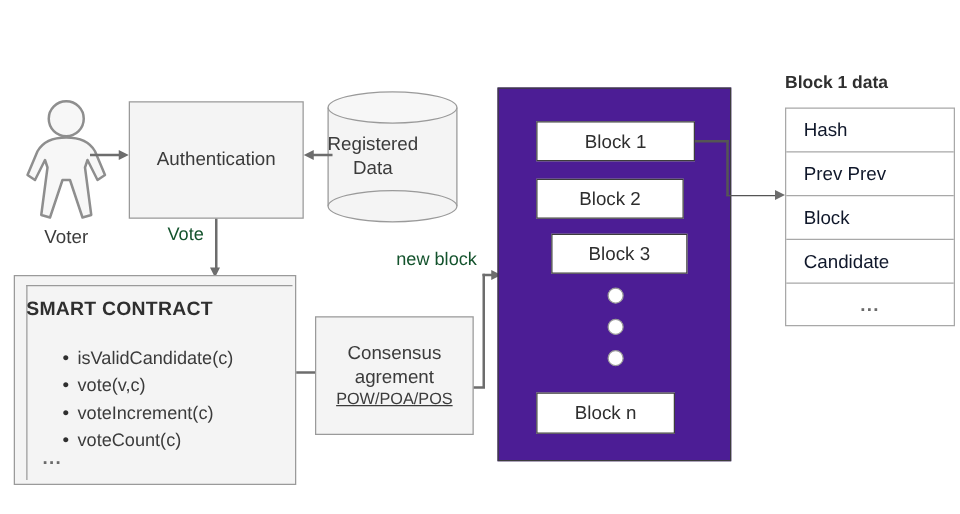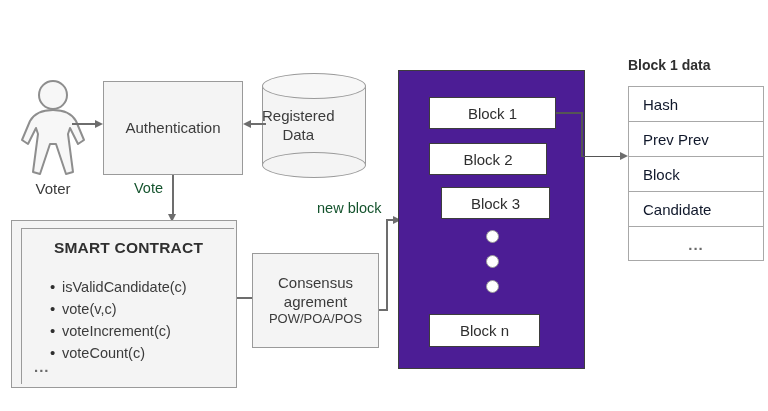--- a/index.html
+++ b/index.html
@@ -91,21 +91,21 @@
   #smart-contract-inner {
     position: absolute;
     left: 9px; top: 7px; right: 2px; bottom: 3px;
     border-left: 1.5px solid #9a9a9a;
     border-top: 1.5px solid #9a9a9a;
     box-sizing: border-box;
   }
   #smart-contract-title {
     position: absolute;
     left: 9px; right: 0; top: 18px;
-    text-align: center;
+    text-align: left;
     font-size: 15.5px;
     font-weight: bold;
     color: #2f2f2f;
     letter-spacing: .2px;
   }
   #smart-contract-list {
     position: absolute;
     left: 38px; top: 55px;
     margin: 0; padding: 0;
     list-style: none;
@@ -128,21 +128,21 @@
     font-size: 15px;
     font-weight: bold;
     color: #6a6a6a;
     letter-spacing: 1px;
   }
 
   
   #consensus-box { flex-direction: column; }
   #consensus-line1 { font-size: 15px; }
   #consensus-line2 { font-size: 15px; }
-  #consensus-line3 { font-size: 13px; }
+  #consensus-line3 { font-size: 13px; text-decoration: underline; }
 
   
   #blockchain-container {
     background: #4c1d95;
     border: 1.8px solid #3d3d3d;
     box-sizing: border-box;
   }
   .block {
     position: absolute;
     background: #ffffff;

